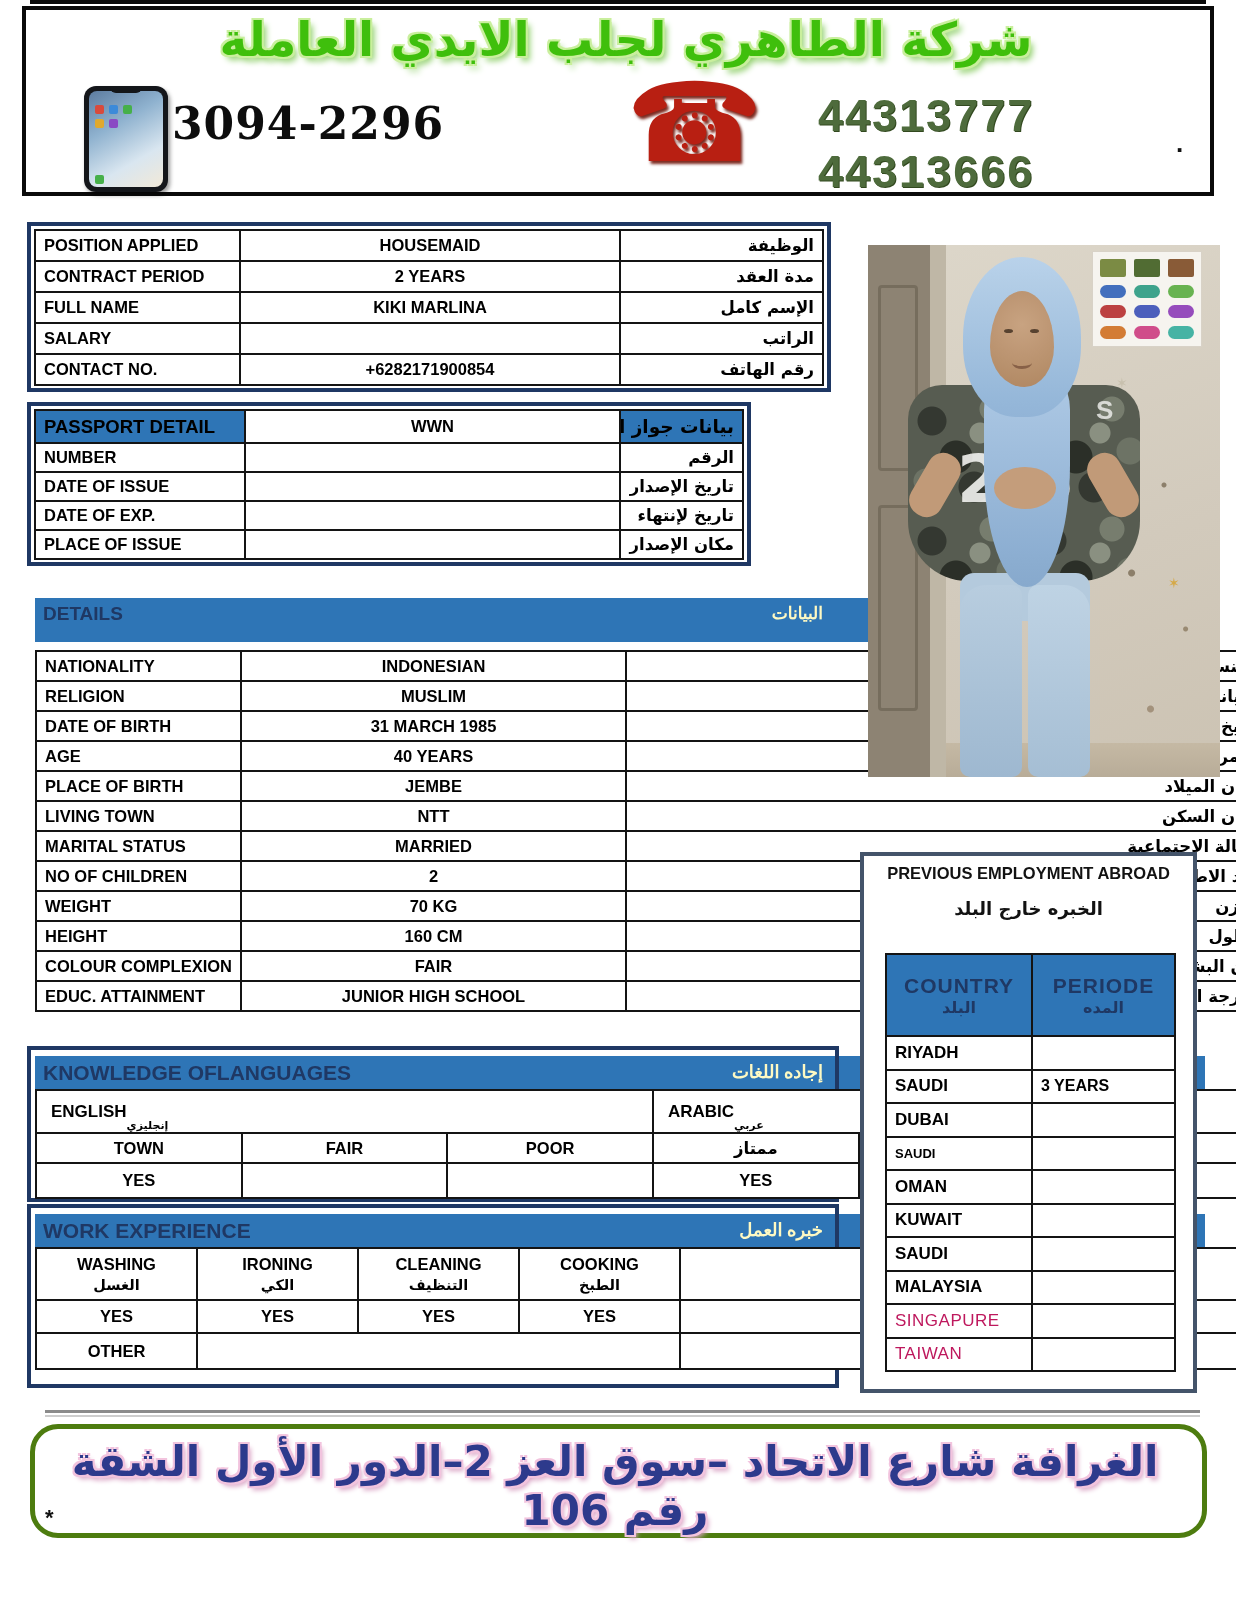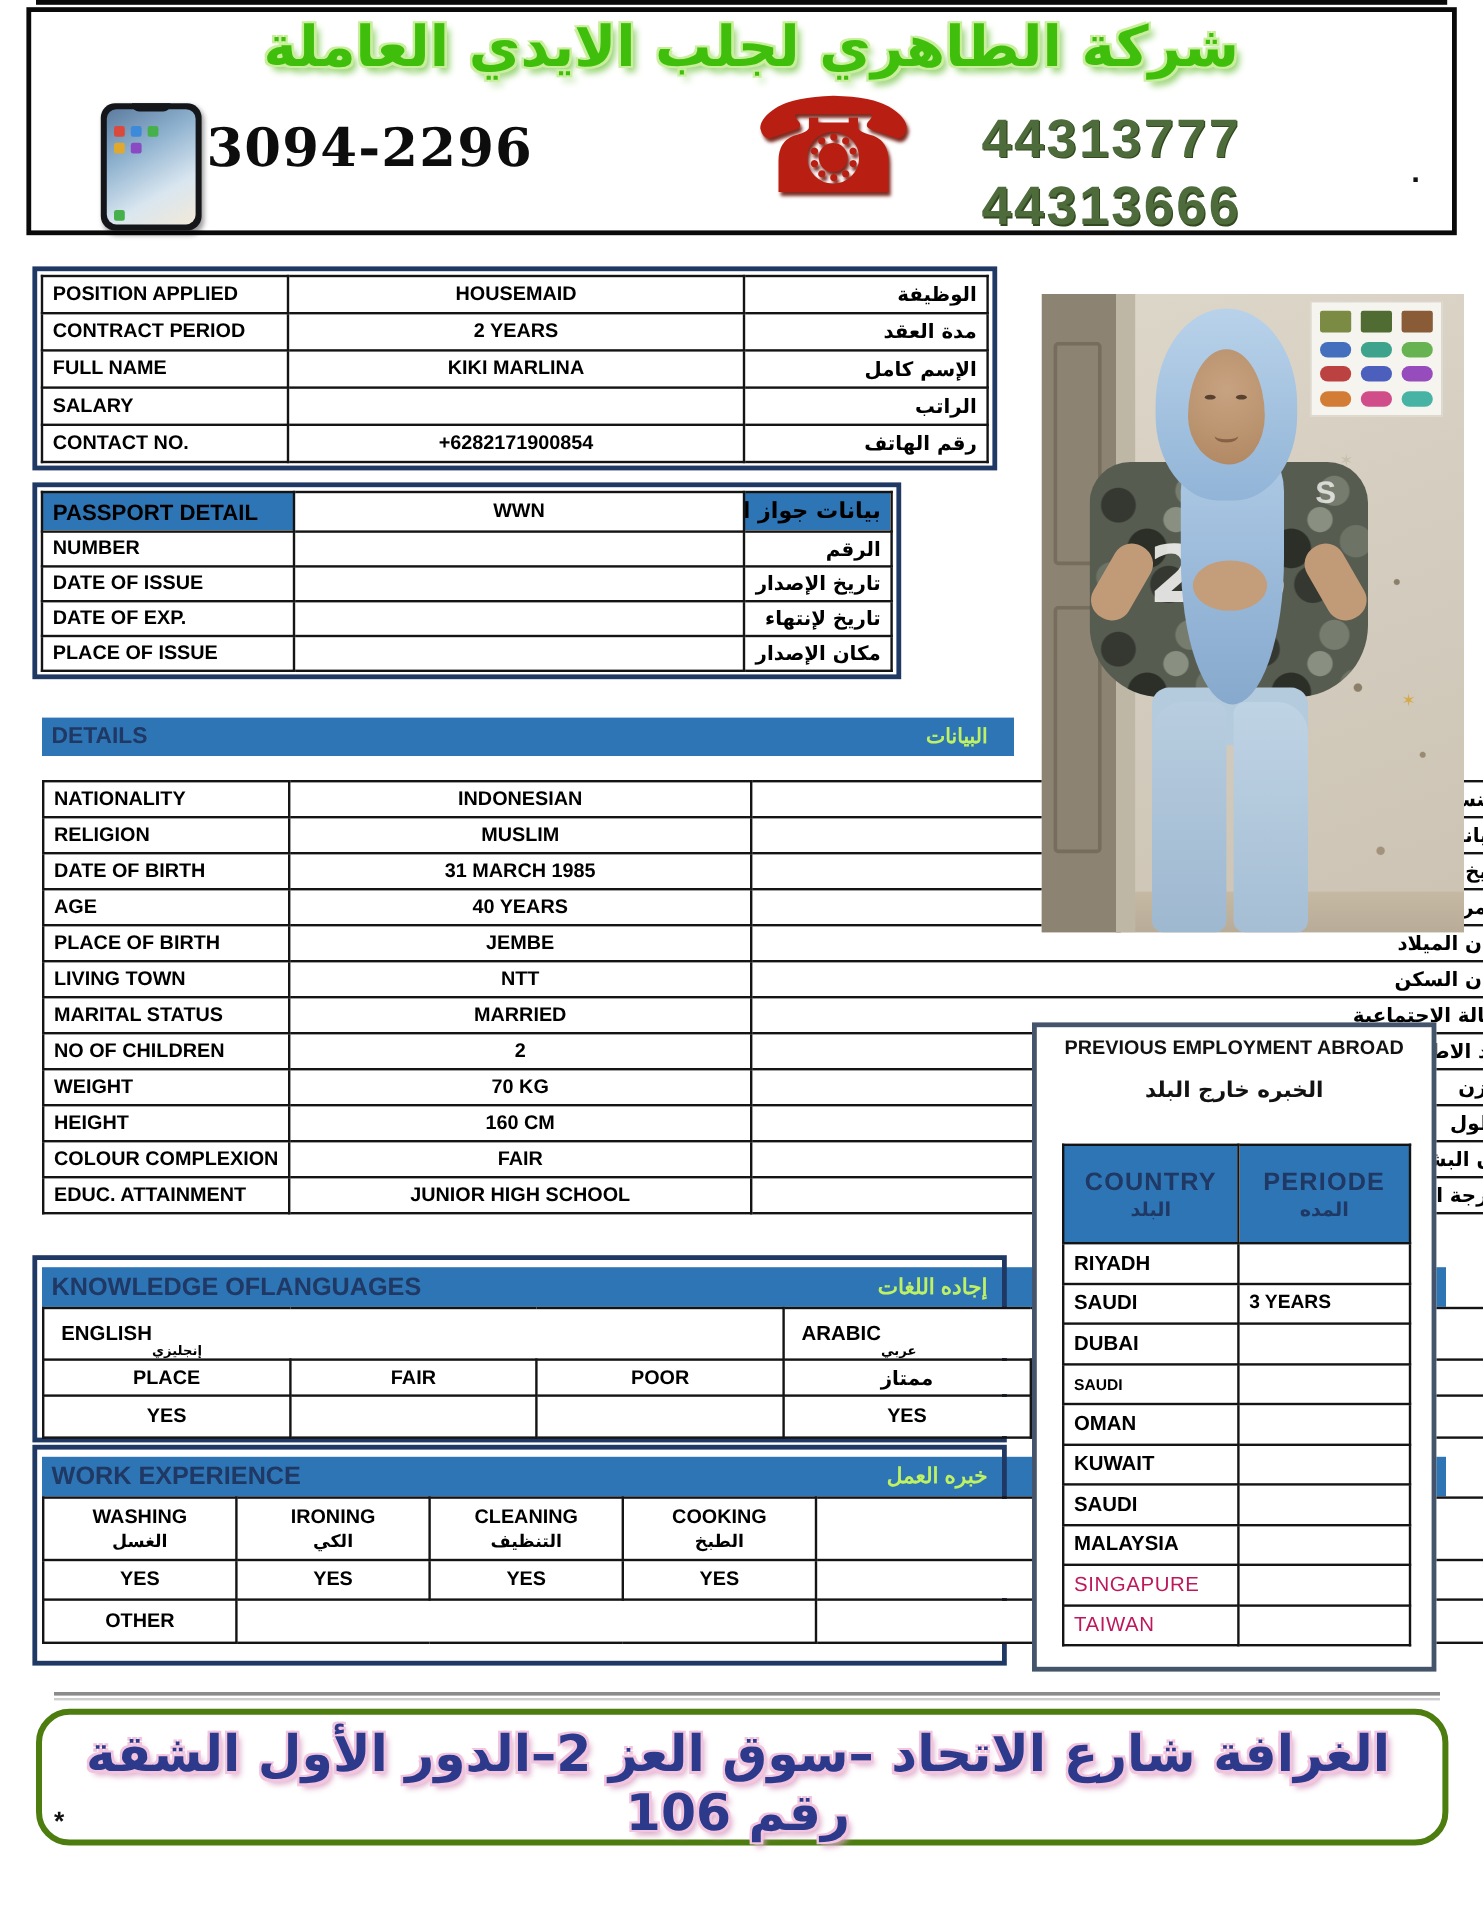--- a/index.html
+++ b/index.html
@@ -38,24 +38,24 @@
   td.red{color:#e31e24;}
   td.blue{background:#2e75b6;color:#1f3864;border:2px solid #141414;}
   .smalllab{font-size:13.5px;}
 
   .infobox{left:27px;top:222px;width:804px;height:170px;}
   .infobox tr{height:31px;}
   .passbox{left:27px;top:402px;width:724px;height:164px;}
   .passbox tr{height:29px;} .passbox tr.hd{height:33px;}
   .passbox td.blue{font-size:18.5px;}
 
-  .detailsbar{left:35px;top:598px;width:810px;height:32px;background:#2e75b6;}
+  .detailsbar{left:35px;top:598px;width:810px;height:44px;background:#2e75b6;padding-left:44px;}
   .barEn{position:absolute;left:8px;top:0;line-height:32px;font-weight:bold;font-size:19px;color:#1f3864;}
   .barAr{position:absolute;left:556px;width:232px;top:0;line-height:32px;text-align:right;
-         font-weight:bold;font-size:17px;color:#bef264;font-family:Liberation Sans, sans-serif;direction:rtl;}
+         font-weight:bold;font-size:17px;color:#fef9c3;font-family:Liberation Serif, serif;direction:rtl;}
   .detailstable{left:35px;top:650px;width:804px;}
   .detailstable tr{height:30px;}
 
   
   .fullbar{width:1170px;height:33px;background:#2e75b6;z-index:1;}
   .langbar{left:35px;top:1056px;} .workbar{left:35px;top:1214px;}
   .fullbar .barEn{font-size:21px;line-height:33px;}
   .fullbar .barAr{line-height:33px;font-size:18px;}
   .outbox{border:4px solid #1f3864;background:transparent;z-index:2;pointer-events:none;}
   .langbox{left:27px;top:1046px;width:804px;height:148px;}
@@ -357,21 +357,21 @@
         </div>
           </td>
       <td colspan="3">
         <div class="langhalf">
           <span class="lg-en">ARABIC</span>
           <span class="lg-ar">عربي</span>
         </div>
           </td>
     </tr>
     <tr class="r2">
-      <td class="val">PLACE</td>
+      <td class="val">TOWN</td>
       <td class="val">FAIR</td>
       <td class="val">POOR</td>
       <td class="val ar">ممتاز</td>
       <td class="val ar">وسط</td>
       <td class="val ar">لاشئ</td>
     </tr>
     <tr class="r3">
       <td class="yescell">YES</td>
       <td></td>
       <td></td>

